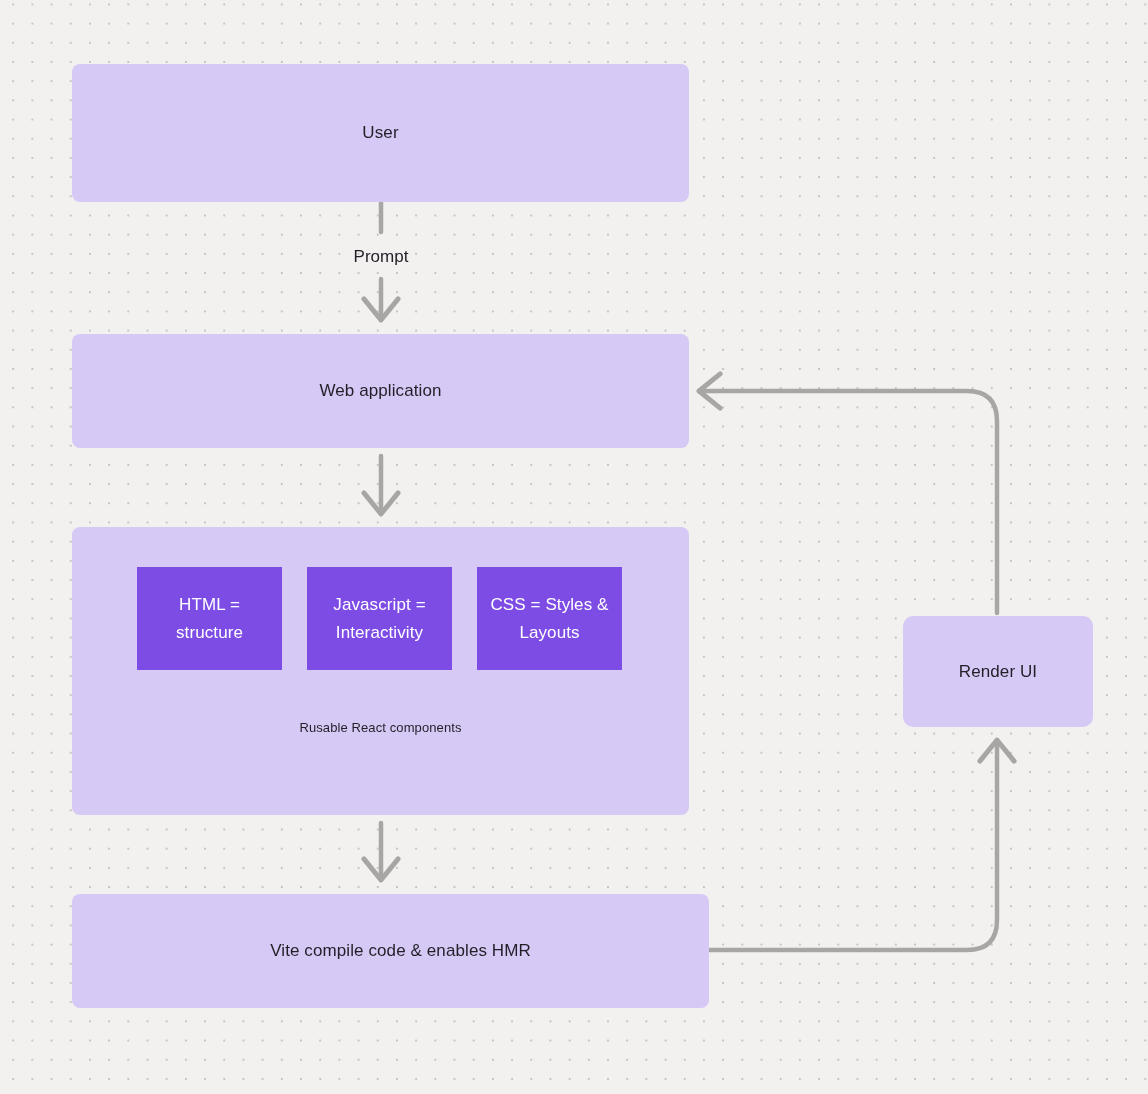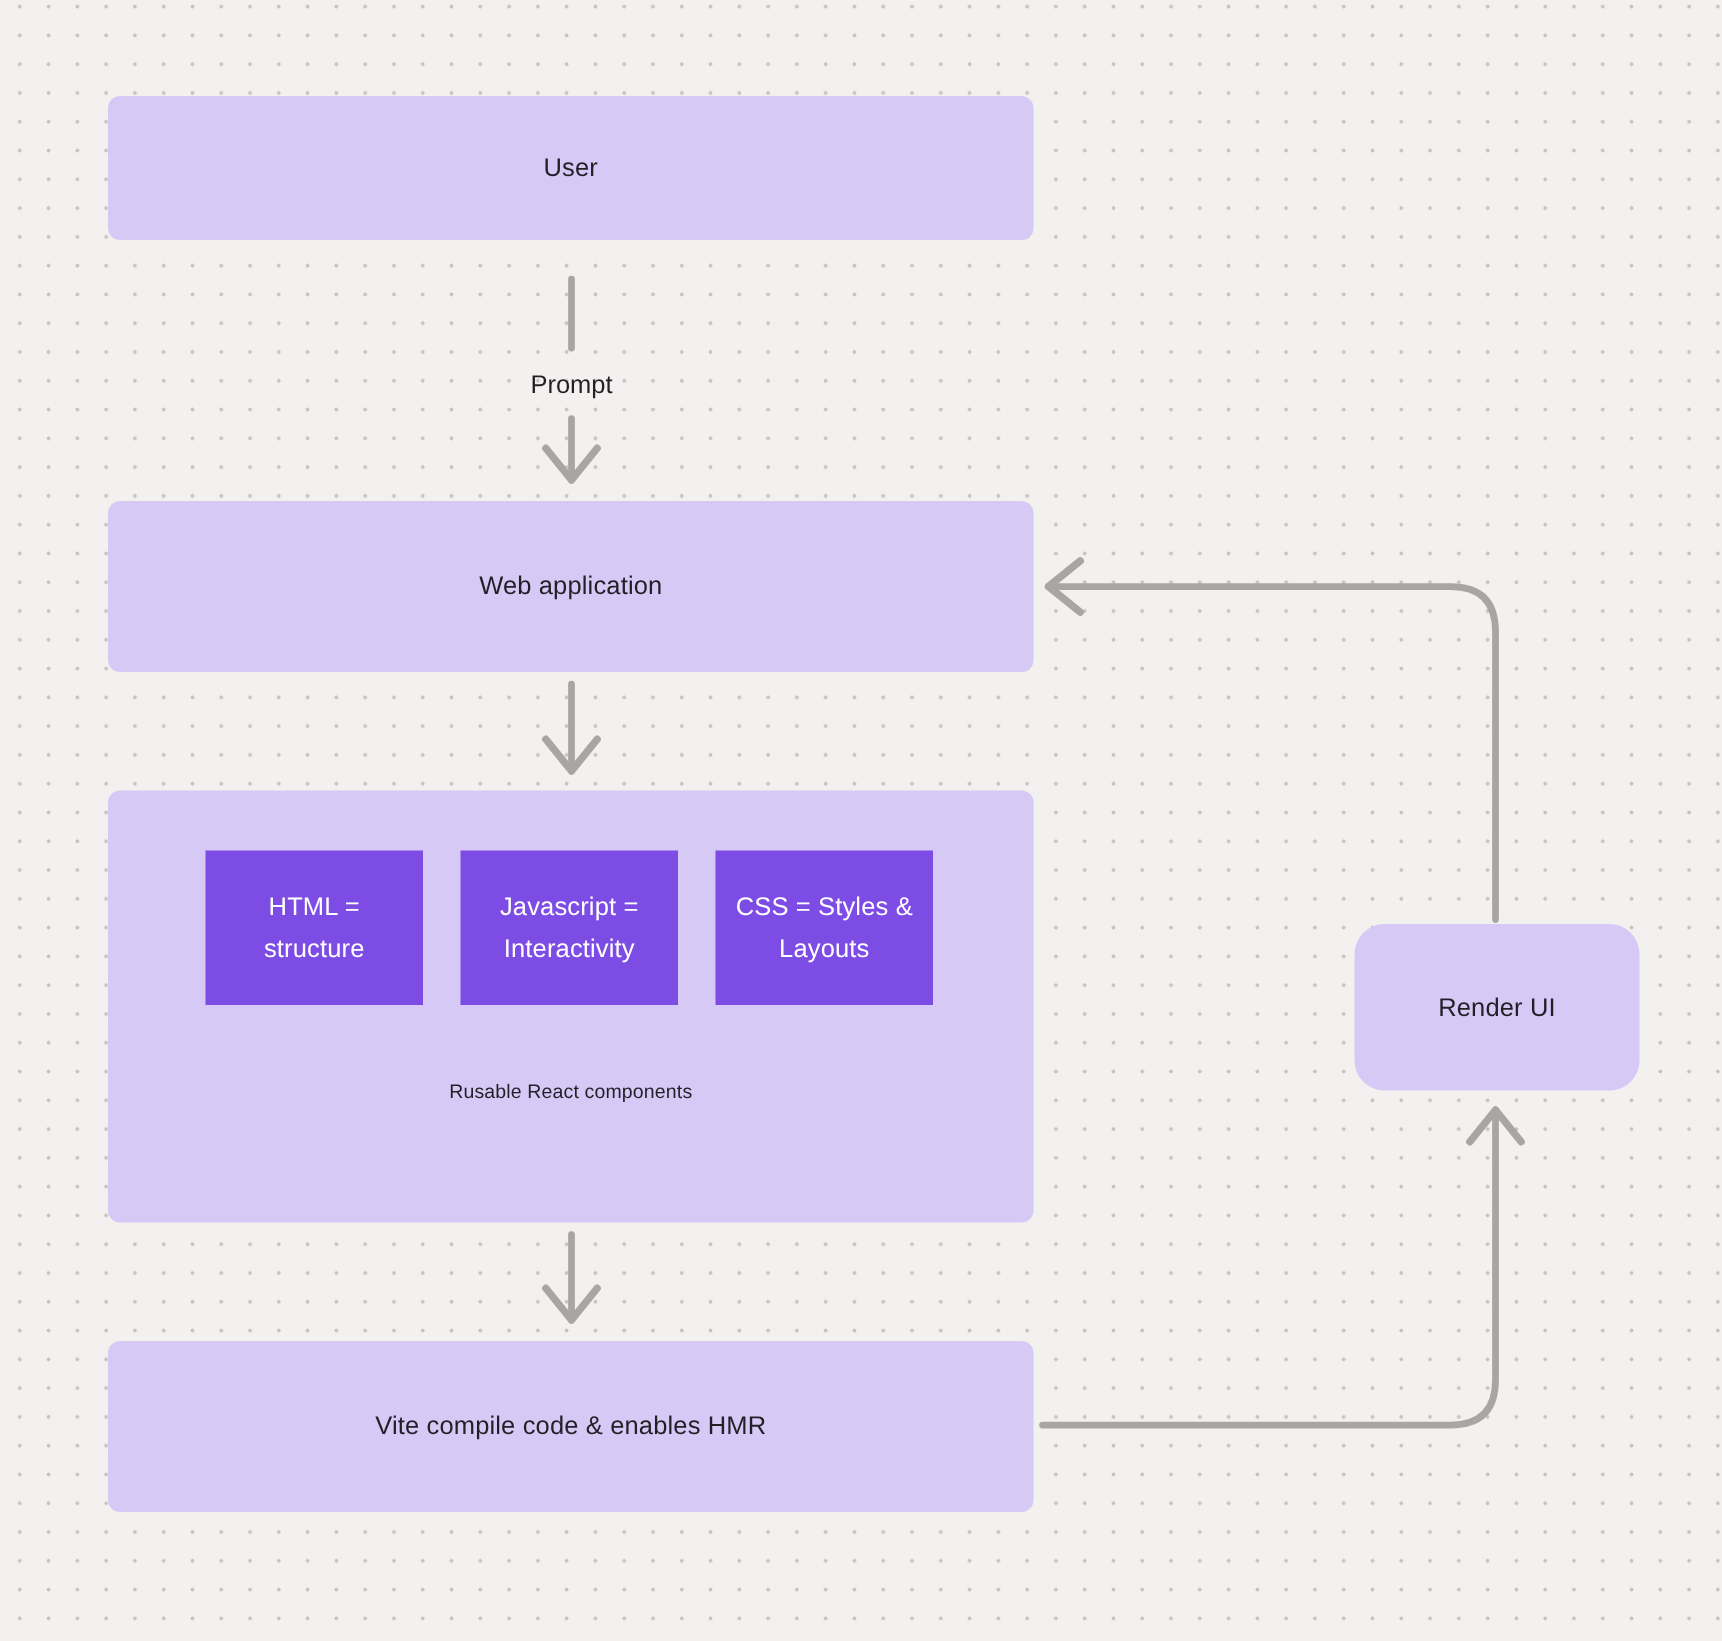--- a/index.html
+++ b/index.html
@@ -22,25 +22,25 @@
     position: absolute;
     background: #d6c9f5;
     border-radius: 8px;
     display: flex;
     align-items: center;
     justify-content: center;
     font-size: 17px;
     letter-spacing: 0.1px;
   }
 
-  .node-user   { left: 72px;  top: 64px;  width: 617px; height: 96px; }
+  .node-user   { left: 72px;  top: 64px;  width: 617px; height: 138px; }
   .node-webapp { left: 72px;  top: 334px; width: 617px; height: 114px; }
   .node-group  { left: 72px;  top: 527px; width: 617px; height: 288px; display: block; }
-  .node-vite   { left: 72px;  top: 894px; width: 617px; height: 114px; }
-  .node-render { left: 903px; top: 616px; width: 190px; height: 111px; border-radius: 20px; }
+  .node-vite   { left: 72px;  top: 894px; width: 617px; height: 114px; padding-left: 20px; }
+  .node-render { left: 903px; top: 616px; width: 190px; height: 111px; border-radius: 10px; }
 
   .inner-row {
     position: absolute;
     left: 65px;
     top: 40px;
     display: flex;
     gap: 25px;
   }
   .inner-node {
     width: 145px;

